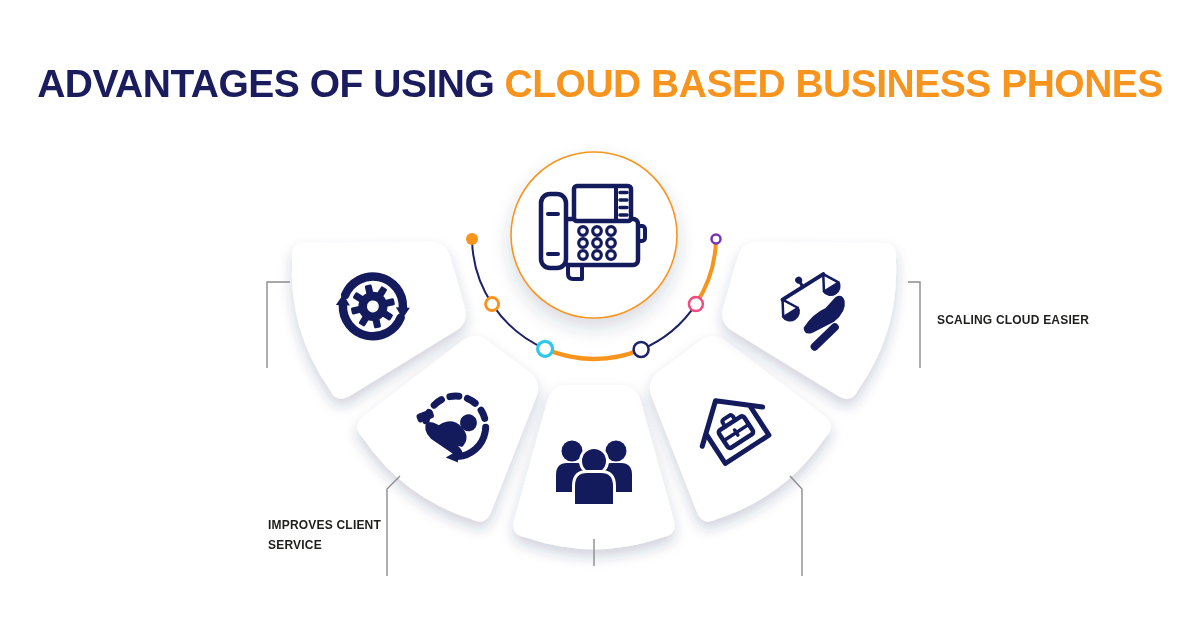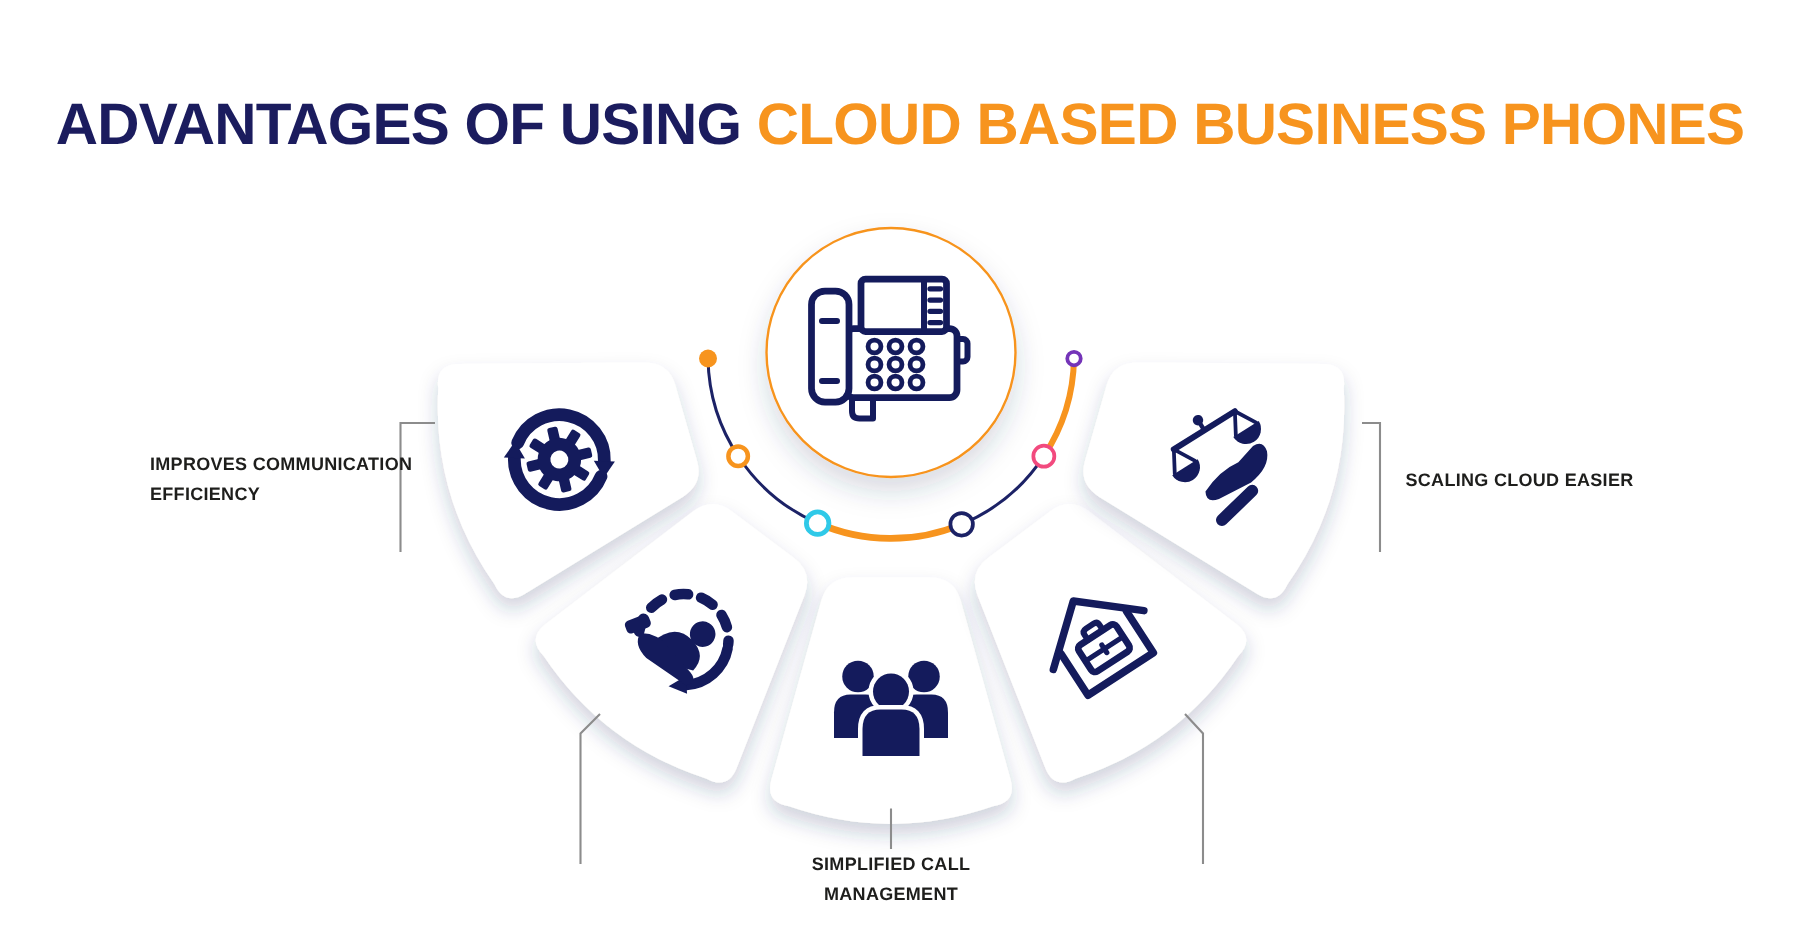--- a/index.html
+++ b/index.html
@@ -170,19 +170,17 @@
       </g>
     </g>
 
     <path class="conn" d="M290,282 H267 V368"></path>
     <path class="conn" d="M908,282 H920 V368"></path>
     <path class="conn" d="M400,476 L387,489 V576"></path>
     <path class="conn" d="M790,476 L802,489 V576"></path>
     <path class="conn" d="M594,539 V566"></path>
   </svg>
 
-  <div class="lbl" id="lbl-comm">IMPROVES COMMUNICATION
-EFFICIENCY</div>
-  <div class="lbl" id="lbl-call">SIMPLIFIED CALL
-MANAGEMENT</div>
+  <div class="lbl" id="lbl-client">IMPROVES CLIENT
+SERVICE</div>
   <div class="lbl" id="lbl-scaling">SCALING CLOUD EASIER</div>
 
 </div>
 
 </body></html>

